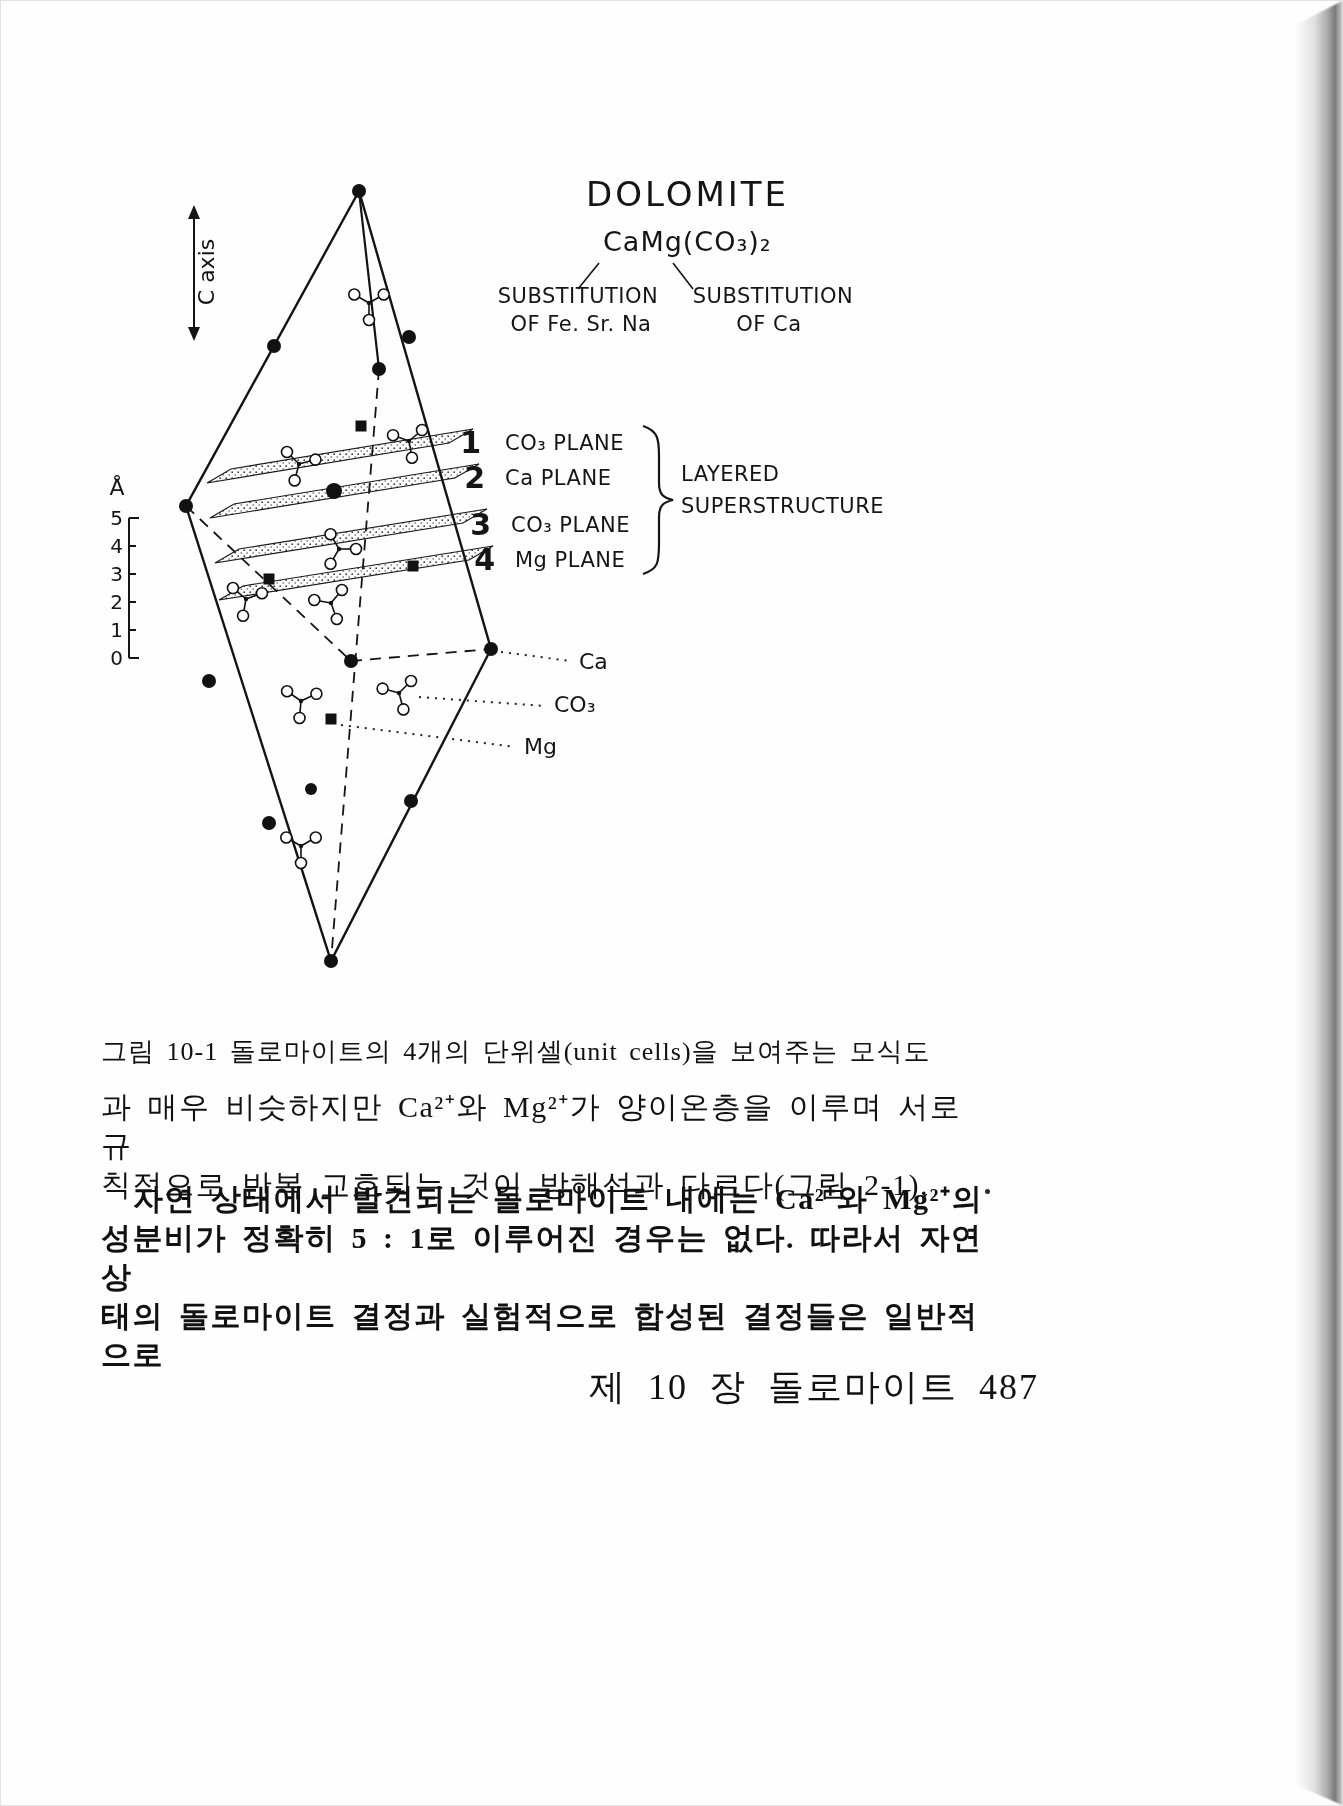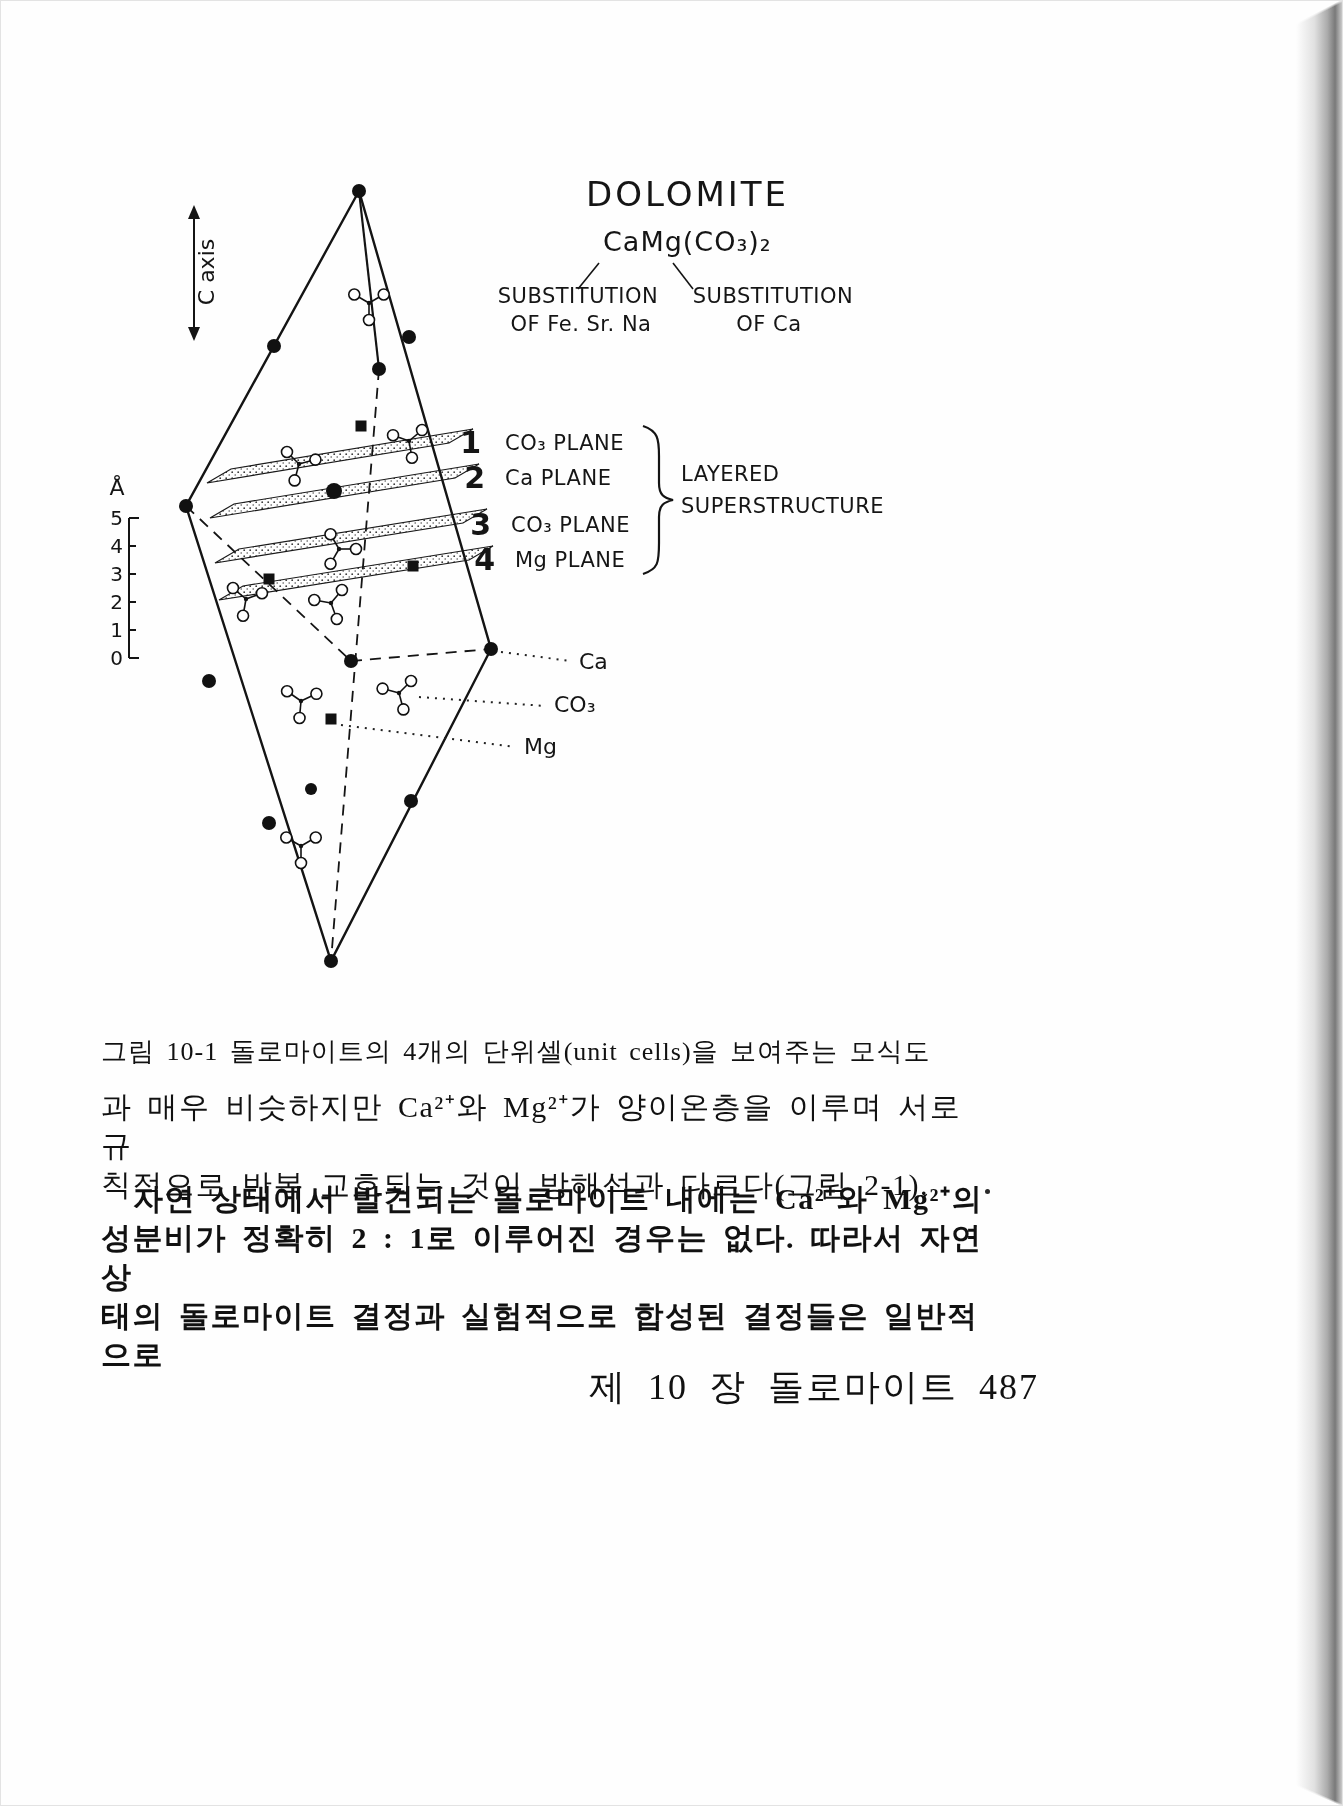--- a/index.html
+++ b/index.html
@@ -268,21 +268,21 @@
   <div class="caption">
     <div>그림 10-1  돌로마이트의  4개의  단위셀(unit cells)을  보여주는  모식도</div>
   </div>
 
   <div class="para para-1">
     <div>과 매우 비슷하지만 Ca²⁺와 Mg²⁺가 양이온층을 이루며 서로 규</div>
     <div>칙적으로 반복 교호되는 것이 방해석과 다르다(그림 2-1).</div>
   </div>
   <div class="para para-2">
     <div class="indent-first">자연 상태에서 발견되는 돌로마이트 내에는 Ca²⁺와 Mg²⁺의</div>
-    <div>성분비가 정확히 2 : 1로 이루어진 경우는 없다. 따라서 자연 상</div>
+    <div>성분비가 정확히 5 : 1로 이루어진 경우는 없다. 따라서 자연 상</div>
     <div>태의 돌로마이트 결정과 실험적으로 합성된 결정들은 일반적으로</div>
   </div>
 
   <div class="footer-line">제 10 장  돌로마이트  487</div>
 
   <div class="ink-dot"></div>
 
   <div class="right-edge"></div>
   <div class="curl-top"></div>
   <div class="curl-bottom"></div>

